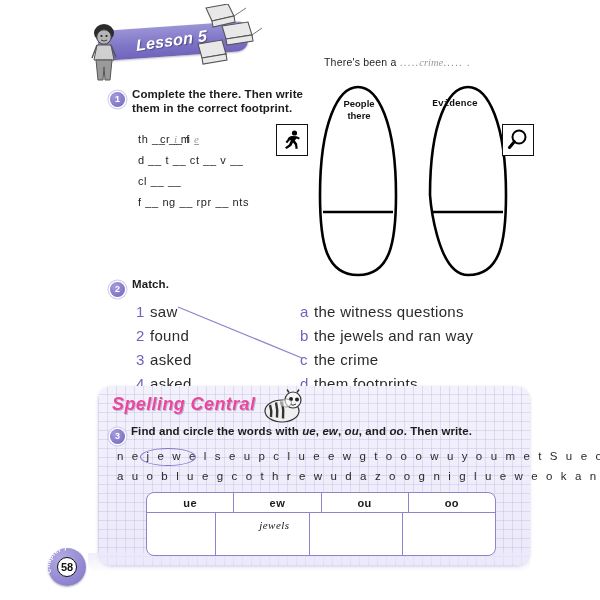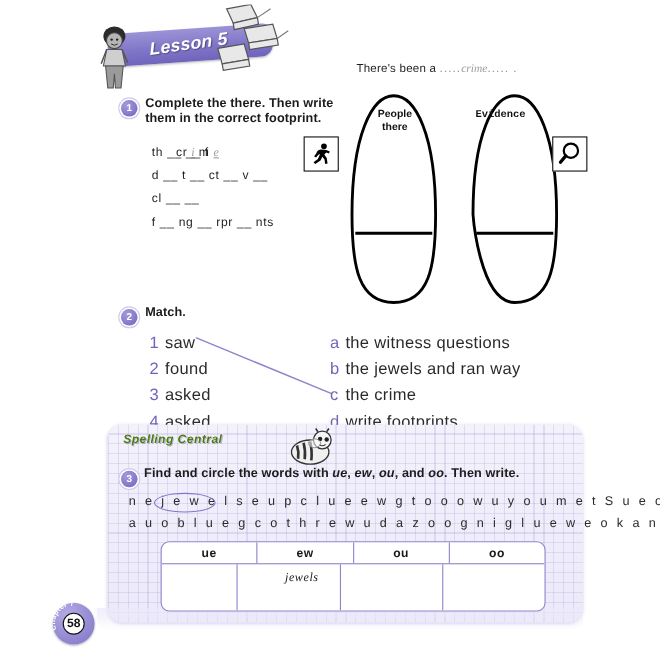--- a/index.html
+++ b/index.html
@@ -106,22 +106,22 @@
     border-radius: 14px;
     background:
       repeating-linear-gradient(0deg, rgba(150,143,205,.22) 0 1px, rgba(0,0,0,0) 1px 9px),
       repeating-linear-gradient(90deg, rgba(150,143,205,.22) 0 1px, rgba(0,0,0,0) 1px 9px),
       linear-gradient(180deg,#f3f1fb 0%, #eceafa 100%);
     box-shadow: 0 1px 3px rgba(110,100,180,.30);
     overflow: hidden;
   }
   #sc-title {
     position: absolute; left: 112px; top: 394px;
-    font-size: 11px; font-weight: bold; font-style: italic;
-    color: #4d7c0f; letter-spacing: .4px;
+    font-size: 18px; font-weight: bold; font-style: italic;
+    color: #ec4899; letter-spacing: .4px;
     -webkit-text-stroke: .7px #ffffff;
     paint-order: stroke fill;
     text-shadow: 1px 1px 0 rgba(120,110,190,.45);
   }
   #bee { position: absolute; left: 262px; top: 389px; }
   #bubble {
     position: absolute; left: 318px; top: 392px;
     padding: 5px 16px; border-radius: 12px;
     background: linear-gradient(180deg,#a79fdc,#8d83ce);
     color: #ffffff; font-size: 11px; font-style: italic; font-weight: bold;
@@ -289,21 +289,21 @@
     <div class="match-row"><span class="match-key">1</span><span>saw</span></div>
     <div class="match-row"><span class="match-key">2</span><span>found</span></div>
     <div class="match-row"><span class="match-key">3</span><span>asked</span></div>
     <div class="match-row"><span class="match-key">4</span><span>asked</span></div>
   </div>
 
   <div class="match-right">
     <div class="match-row"><span class="match-key">a</span><span>the witness questions</span></div>
     <div class="match-row"><span class="match-key">b</span><span>the jewels and ran way</span></div>
     <div class="match-row"><span class="match-key">c</span><span>the crime</span></div>
-    <div class="match-row"><span class="match-key">d</span><span>write footprints</span></div>
+    <div class="match-row"><span class="match-key">d</span><span>them footprints</span></div>
   </div>
 
   <div id="spelling"></div>
   <div id="footer-strip"></div>
 
   <div id="sc-title">Spelling Central</div>
 
   <svg id="bee" width="48" height="36" viewBox="0 0 48 36">
     <ellipse cx="20" cy="22" rx="17" ry="11" fill="#f0f0f0" stroke="#333" stroke-width="1.2"></ellipse>
     <g stroke="#333" stroke-width="2.4" fill="none">

